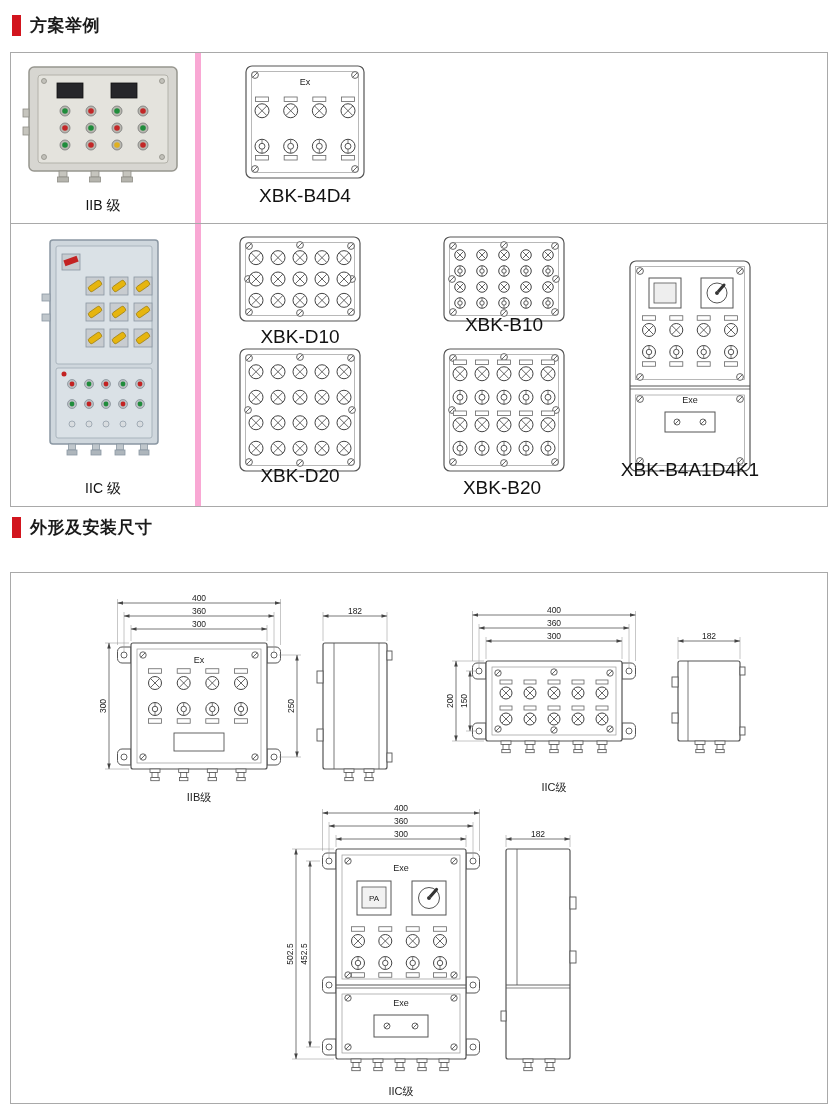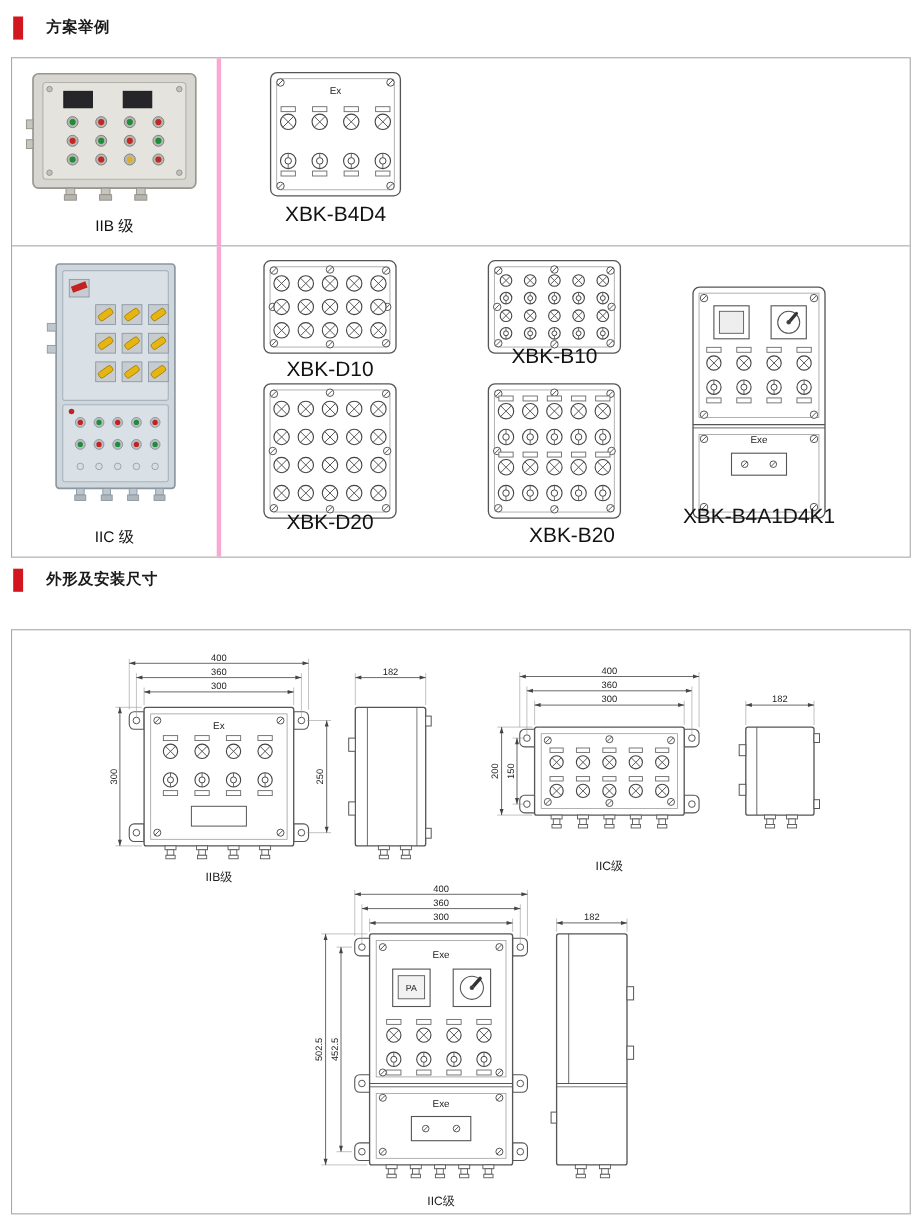--- a/index.html
+++ b/index.html
@@ -4,25 +4,25 @@
 <style>
   :root{ --accent:#d2151e; }
   html,body{margin:0;padding:0;}
   body{
     width:840px;height:1117px;position:relative;background:#fff;
     font-family:"Liberation Sans","DejaVu Sans",sans-serif;color:#1a1a1a;overflow:hidden;
   }
   .abs{position:absolute;}
   .section-header{position:absolute;left:12px;display:flex;align-items:center;gap:9px;height:22px;}
   .accent-bar{width:9px;height:21px;background:var(--accent);}
-  .section-title{font-size:14px;font-weight:bold;margin:12px;letter-spacing:.5px;}
+  .section-title{font-size:17px;font-weight:bold;margin:0;letter-spacing:.5px;}
   .frame{position:absolute;left:10px;width:818px;border:1px solid #a9a9a9;background:#fff;box-sizing:border-box;}
   .ex-row{display:flex;position:relative;}
   .ex-row.second{border-top:1px solid #a9a9a9;}
-  .cell-photo{width:190px;min-width:190px;border-right:4px solid #f9a8d4;display:flex;flex-direction:column;
+  .cell-photo{width:190px;min-width:190px;border-right:6px solid #f9a8d4;display:flex;flex-direction:column;
     align-items:center;justify-content:space-between;padding:10px 0 8px;box-sizing:border-box;}
   .cell-drawings{flex:1;position:relative;}
   .model-label{font-size:19px;text-align:center;color:#111;display:block;}
   .grade-label{font-size:14px;color:#111;}
   svg{overflow:visible;display:block;}
   svg text{font-family:"Liberation Sans","DejaVu Sans",sans-serif;}
 </style>
 </head>
 <body>
 
@@ -775,21 +775,21 @@
             <line x1="83" y1="93.25" x2="83" y2="97.31" stroke="#555" stroke-width="0.8"></line>
             <line x1="83" y1="103.19" x2="83" y2="107.25" stroke="#555" stroke-width="0.8"></line>
           </g>
           <g>
             <circle cx="105" cy="100.25" r="7" fill="#fff" stroke="#444" stroke-width="1"></circle>
             <circle cx="105" cy="100.25" r="2.94" fill="#fff" stroke="#444" stroke-width="0.9"></circle>
             <line x1="105" y1="93.25" x2="105" y2="97.31" stroke="#555" stroke-width="0.8"></line>
             <line x1="105" y1="103.19" x2="105" y2="107.25" stroke="#555" stroke-width="0.8"></line>
           </g>
         </svg>
-      <span class="model-label abs" style="left:258px;top:253px;width:122px">XBK-B20</span>
+      <span class="model-label abs" style="left:240px;top:253px;width:122px">XBK-B20</span>
 
       <svg id="panel-combo" class="abs" style="left:428px;top:36px;width:122px;height:212px" viewBox="0 0 122 212">
           <rect x="1" y="1" width="120" height="210" fill="#fff" stroke="#555" stroke-width="1.2" rx="6"></rect>
           <line x1="1" y1="126" x2="121" y2="126" stroke="#555" stroke-width="1"></line>
           <line x1="1" y1="129" x2="121" y2="129" stroke="#555" stroke-width="0.8"></line>
           <rect x="6.5" y="6.5" width="109" height="113" fill="none" stroke="#999" stroke-width="0.7"></rect>
           <rect x="6.5" y="135" width="109" height="70.5" fill="none" stroke="#999" stroke-width="0.7"></rect>
           <g>
             <circle cx="11" cy="11" r="3.4" fill="#fff" stroke="#555" stroke-width="0.9"></circle>
             <line x1="8.79" y1="13.21" x2="13.21" y2="8.79" stroke="#555" stroke-width="0.9"></line>

